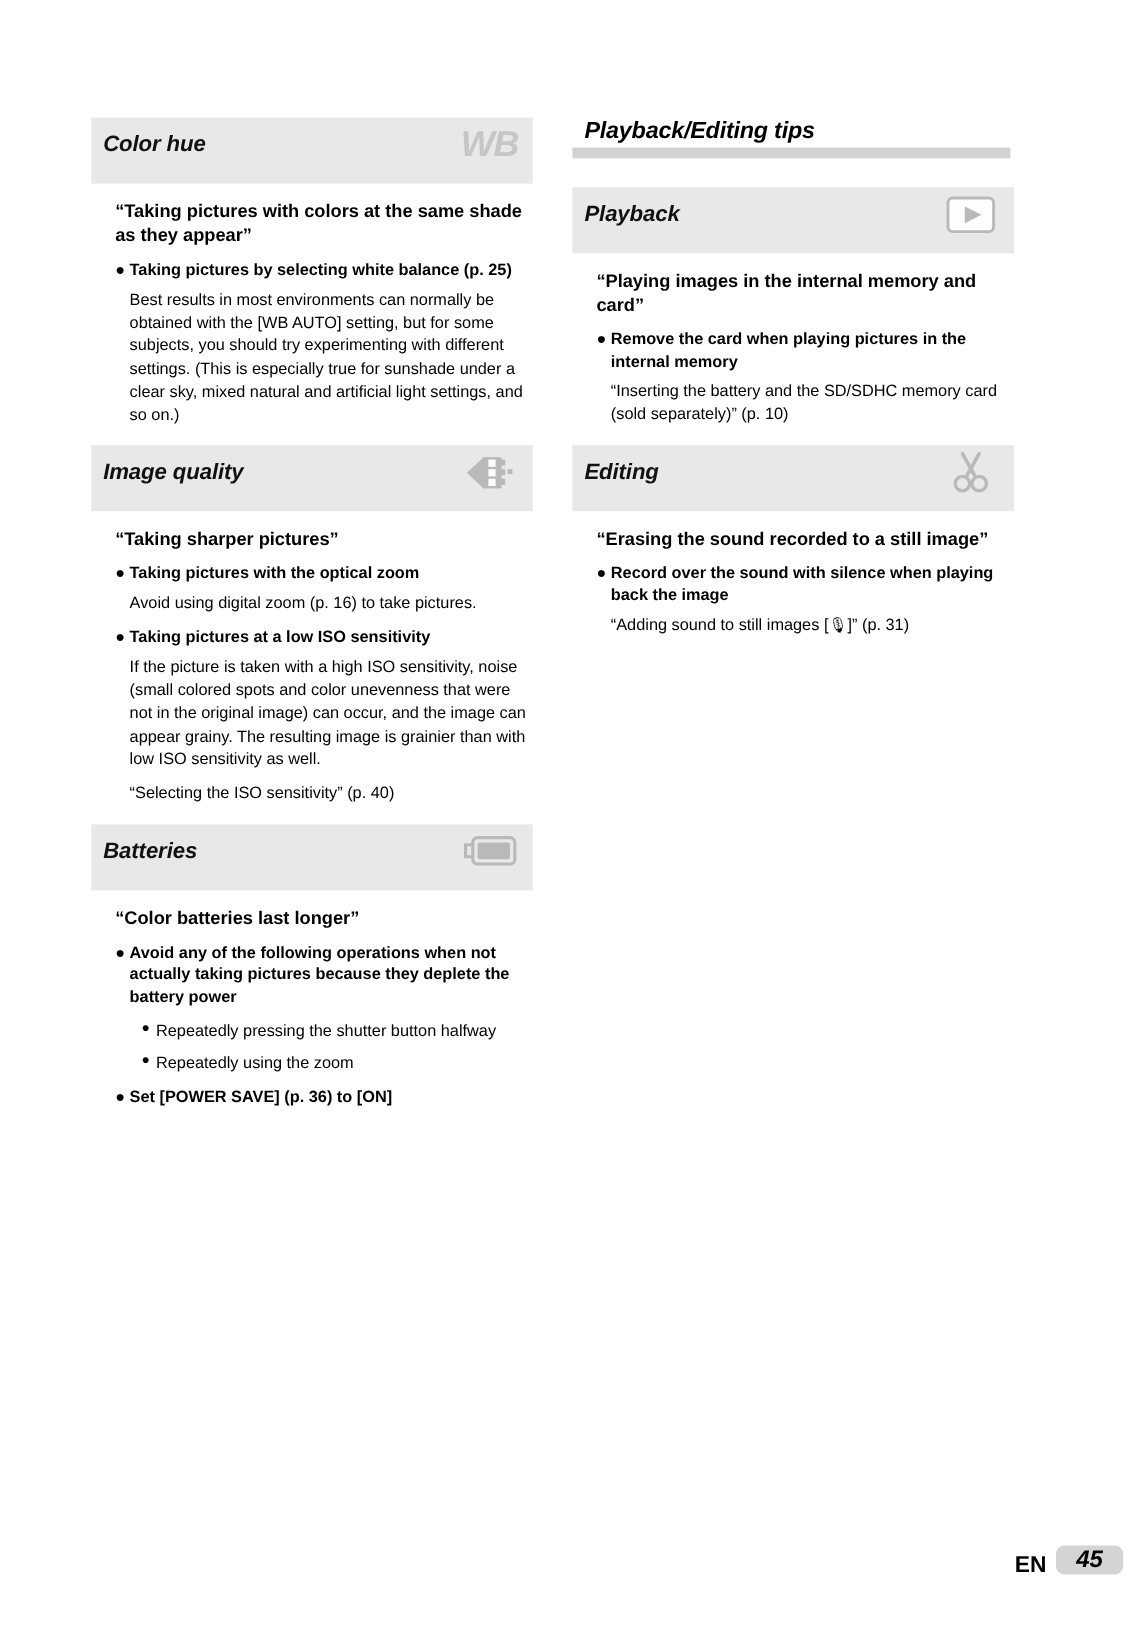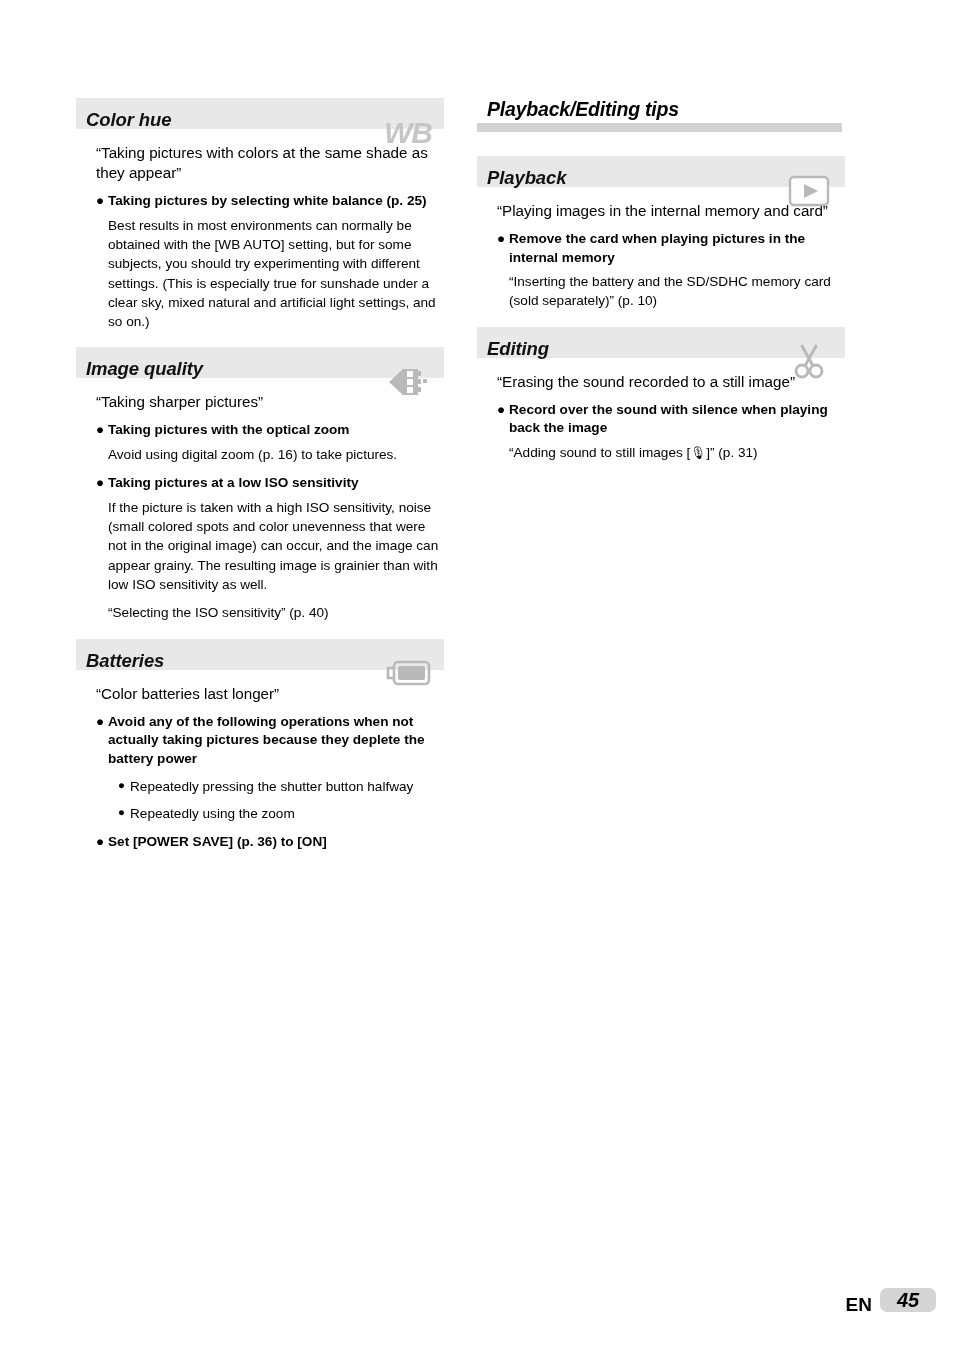--- a/index.html
+++ b/index.html
@@ -55,38 +55,38 @@
     font-weight: bold;
     font-style: italic;
     letter-spacing: -0.2px;
     color: #000;
     white-space: nowrap;
   }
 
   
   .sec-head {
     position: relative;
-    height: 31px;
+    height: 55px;
     background: #e8e8e8;
     margin-bottom: 14px;
   }
   .sec-head-title {
     position: absolute;
     left: 10px;
     top: 11px;
     font-size: 18.5px;
     font-weight: bold;
     font-style: italic;
     letter-spacing: -0.1px;
     color: #111;
   }
   .sec-head-icon {
     position: absolute;
     right: 8px;
-    top: 12px;
+    top: 0;
     height: 45px;
     width: 56px;
     display: flex;
     align-items: center;
     justify-content: center;
   }
 
   
   .wb-glyph {
     font-size: 30px;
@@ -95,21 +95,21 @@
     color: #c6c6c6;
     letter-spacing: -1px;
     transform: skewX(0deg);
   }
 
   
   .block { padding: 0 0 0 0; }
 
   .q-head {
     font-size: 15.2px;
-    font-weight: normal;
+    font-weight: bold;
     line-height: 1.32;
     margin: 0 0 9px 20px;
     color: #000;
   }
 
   .bullet-row {
     display: flex;
     margin: 0 0 4px 20px;
   }
   .bullet-row.lvl2 { margin-left: 42px; }

